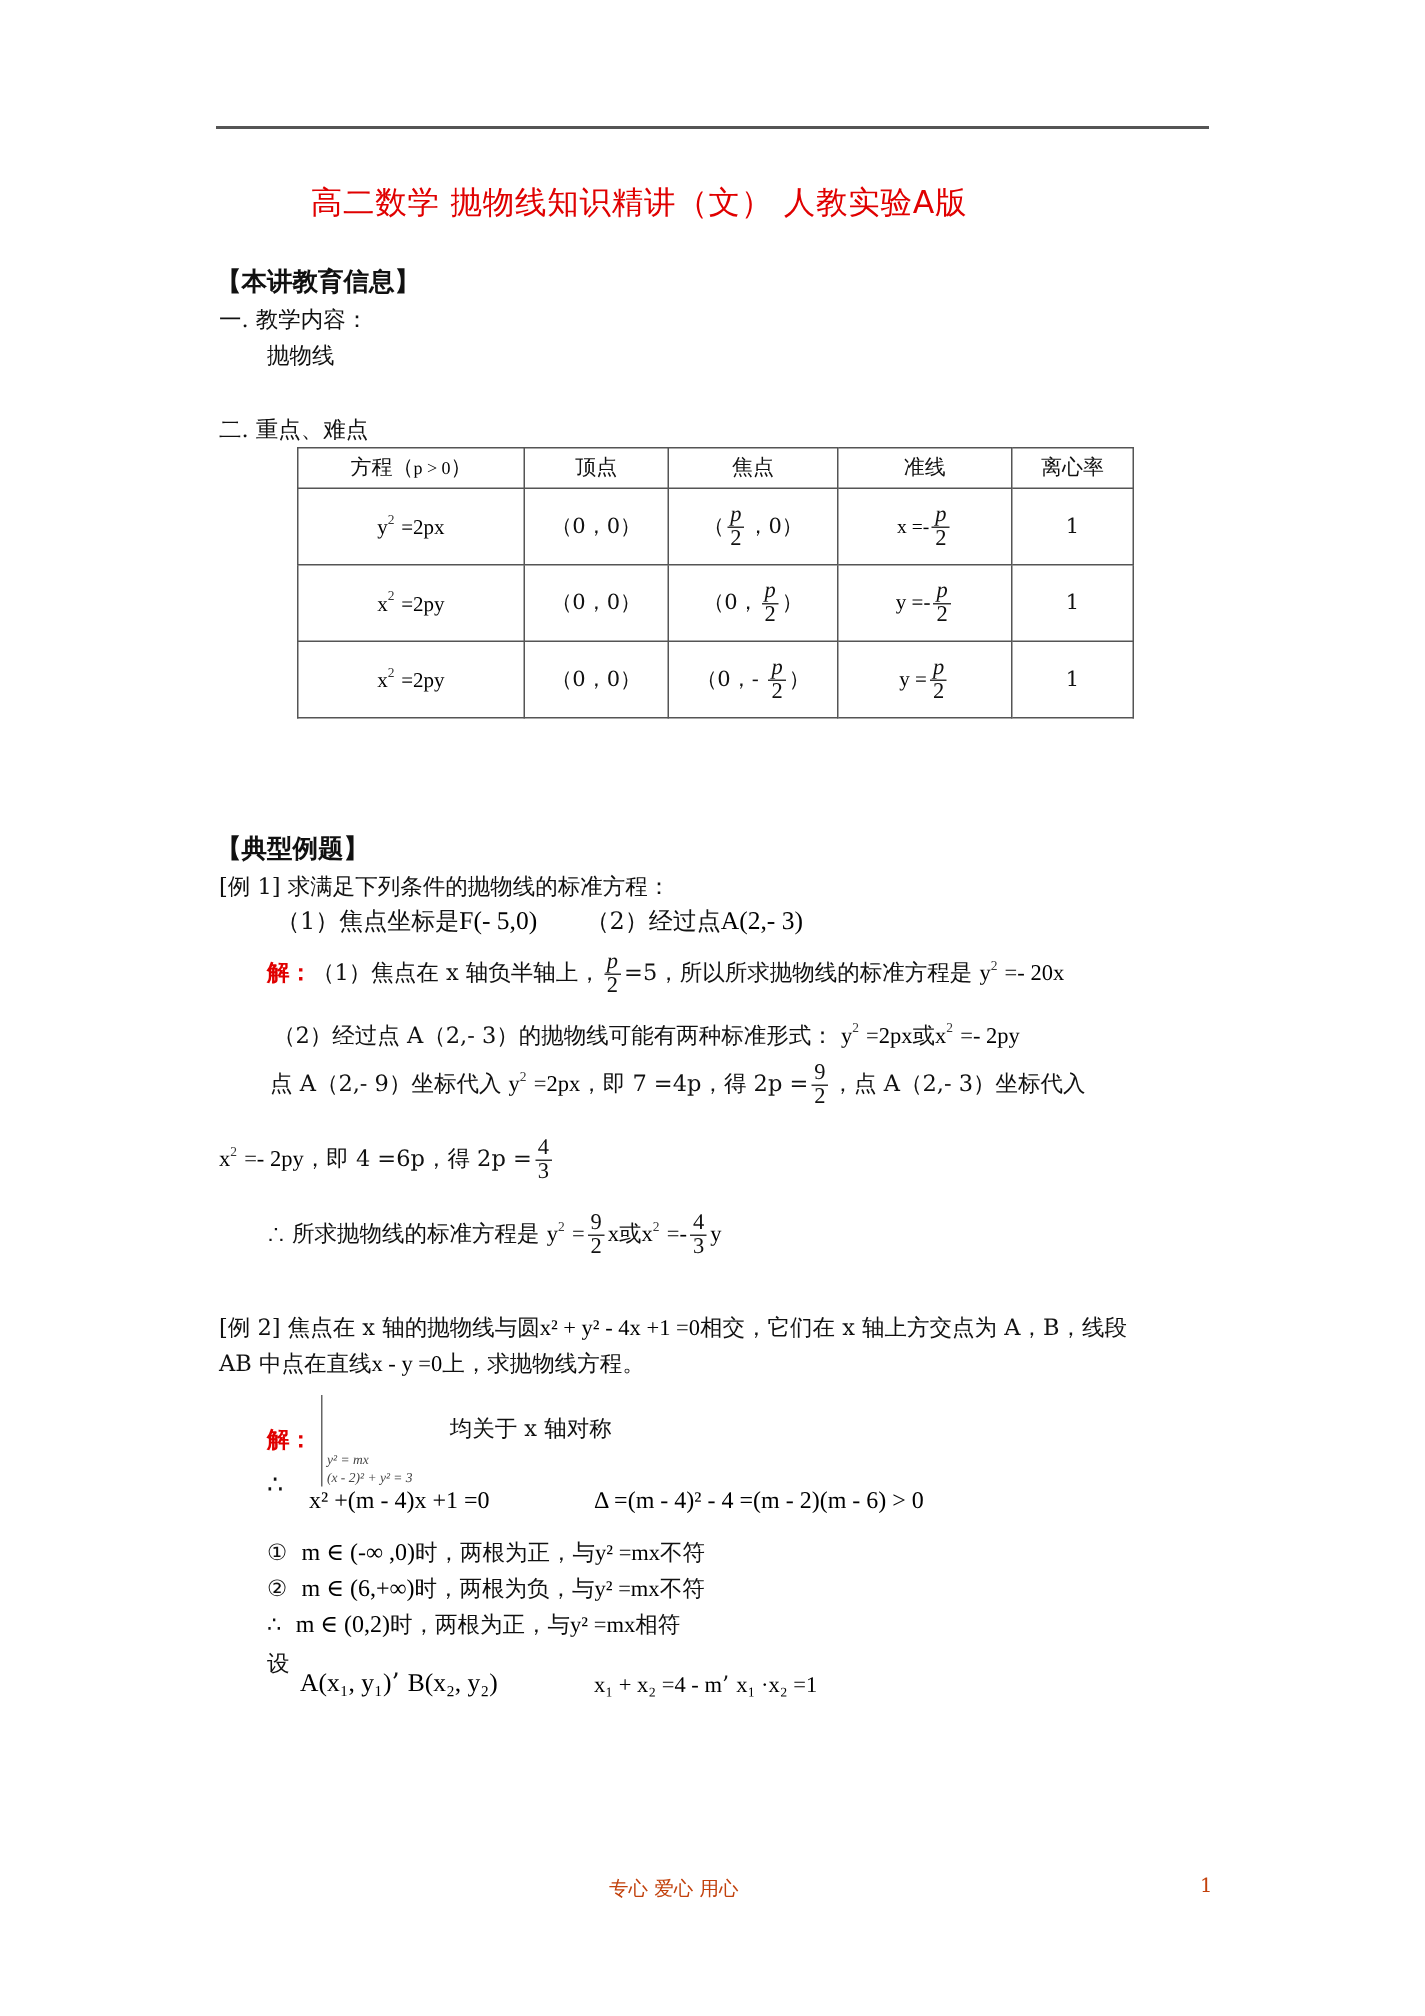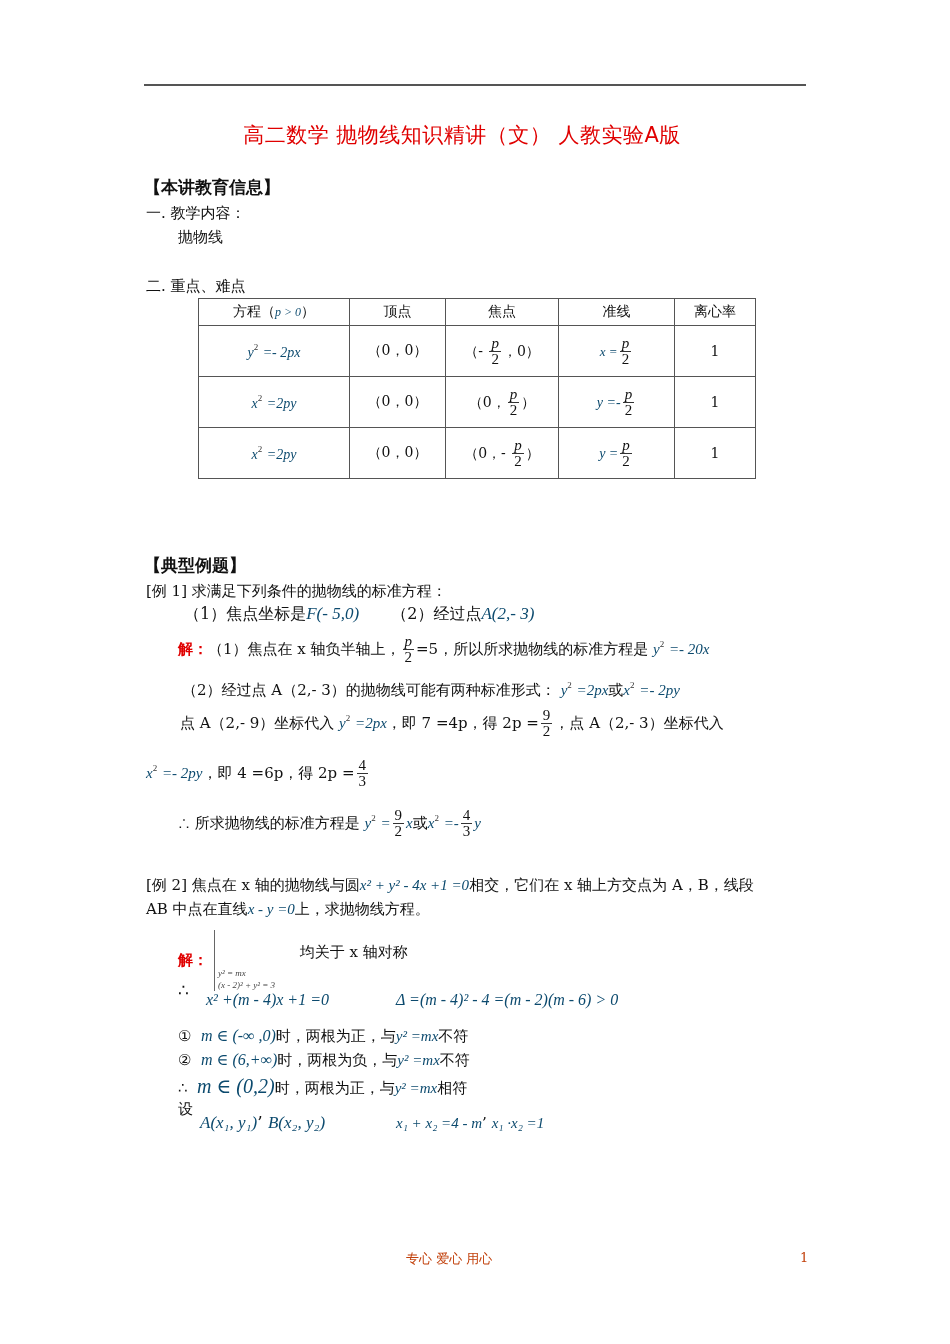--- a/index.html
+++ b/index.html
@@ -26,40 +26,38 @@
     .title {
       position: absolute;
       left: 0;
       width: 852px;
       top: 121px;
       text-align: center;
       font-size: 21px;
       color: #e00000;
       font-family: "DejaVu Sans", "Liberation Sans", sans-serif;
       letter-spacing: 0.5px;
-      padding-left: 36px;
     }
     .section-head {
       position: absolute;
       left: 144px;
       font-size: 17px;
       font-weight: bold;
       font-family: "DejaVu Sans", "Liberation Sans", sans-serif;
       text-align: center;
     }
     .line {
       position: absolute;
       font-size: 15px;
       white-space: nowrap;
       line-height: 1.2;
     }
     .math {
       font-family: "Liberation Serif", "DejaVu Serif", serif;
-      font-style: italic;
-      color: #0c4a6e;
+      color: #000000;
     }
     .math-up {
       font-family: "Liberation Serif", "DejaVu Serif", serif;
       color: #333;
     }
     .red {
       color: #e00000;
       font-weight: bold;
       font-family: "DejaVu Sans", "Liberation Sans", sans-serif;
     }
@@ -133,28 +131,28 @@
       <tr>
     <th class="c1">
       <span>方程（</span><span class="math" style="font-size:12px;">p &gt; 0</span><span>）</span>
     </th>
     <th class="c2">顶点</th>
     <th class="c3">焦点</th>
     <th class="c4">准线</th>
     <th class="c5">离心率</th>
   </tr>
 
-
   <tr>
-    <td><span class="math">y</span><sup class="math-up">2</sup> <span class="math">=- 2px</span></td>
+    <td><span class="math">y</span><sup class="math-up">2</sup> <span class="math">=2px</span></td>
     <td>（0，0）</td>
-    <td><span>（- </span><span class="frac"><span class="num it">p</span><span class="den">2</span></span><span>，0）</span></td>
-    <td><span class="math" style="font-size:13px;">x =</span><span class="frac"><span class="num it">p</span><span class="den">2</span></span></td>
+    <td><span>（</span><span class="frac"><span class="num it">p</span><span class="den">2</span></span><span>，0）</span></td>
+    <td><span class="math" style="font-size:13px;">x =-</span><span class="frac"><span class="num it">p</span><span class="den">2</span></span></td>
     <td>1</td>
   </tr>
+
 
   <tr>
     <td><span class="math">x</span><sup class="math-up">2</sup> <span class="math">=2py</span></td>
     <td>（0，0）</td>
     <td><span>（0，</span><span class="frac"><span class="num it">p</span><span class="den">2</span></span><span>）</span></td>
     <td><span class="math">y =-</span><span class="frac"><span class="num it">p</span><span class="den">2</span></span></td>
     <td>1</td>
   </tr>
 
   <tr>
@@ -217,21 +215,21 @@
   <span class="math">Δ =(m - 4)² - 4 =(m - 2)(m - 6) &gt; 0</span>
 </div>
 
 <div class="line" style="left:178px; top:1026px;">
   <span>①</span>&nbsp; <span class="math" style="font-size:16px;">m ∈ (-∞ ,0)</span><span>时，两根为正，与</span><span class="math">y² =mx</span><span>不符</span>
 </div>
 <div class="line" style="left:178px; top:1050px;">
   <span>②</span>&nbsp; <span class="math" style="font-size:16px;">m ∈ (6,+∞)</span><span>时，两根为负，与</span><span class="math">y² =mx</span><span>不符</span>
 </div>
 <div class="line" style="left:178px; top:1074px;">
-  <span>∴</span>&nbsp; <span class="math" style="font-size:20px;">m ∈ (0,2)</span><span>时，两根为正，与</span><span class="math">y² =mx</span><span>相符</span>
+  <span>∴</span>&nbsp; <span class="math" style="font-size:16px;">m ∈ (0,2)</span><span>时，两根为正，与</span><span class="math">y² =mx</span><span>相符</span>
 </div>
 
 <div class="line" style="left:178px; top:1100px;">设</div>
 <div class="line" style="left:200px; top:1112px; font-size:17px;">
   <span class="math">A(x₁, y₁)</span>’ <span class="math">B(x₂, y₂)</span>
 </div>
 <div class="line" style="left:396px; top:1114px; font-size:15px;">
   <span class="math">x₁ + x₂ =4 - m</span>’ <span class="math">x₁ ·x₂ =1</span>
 </div>
 

